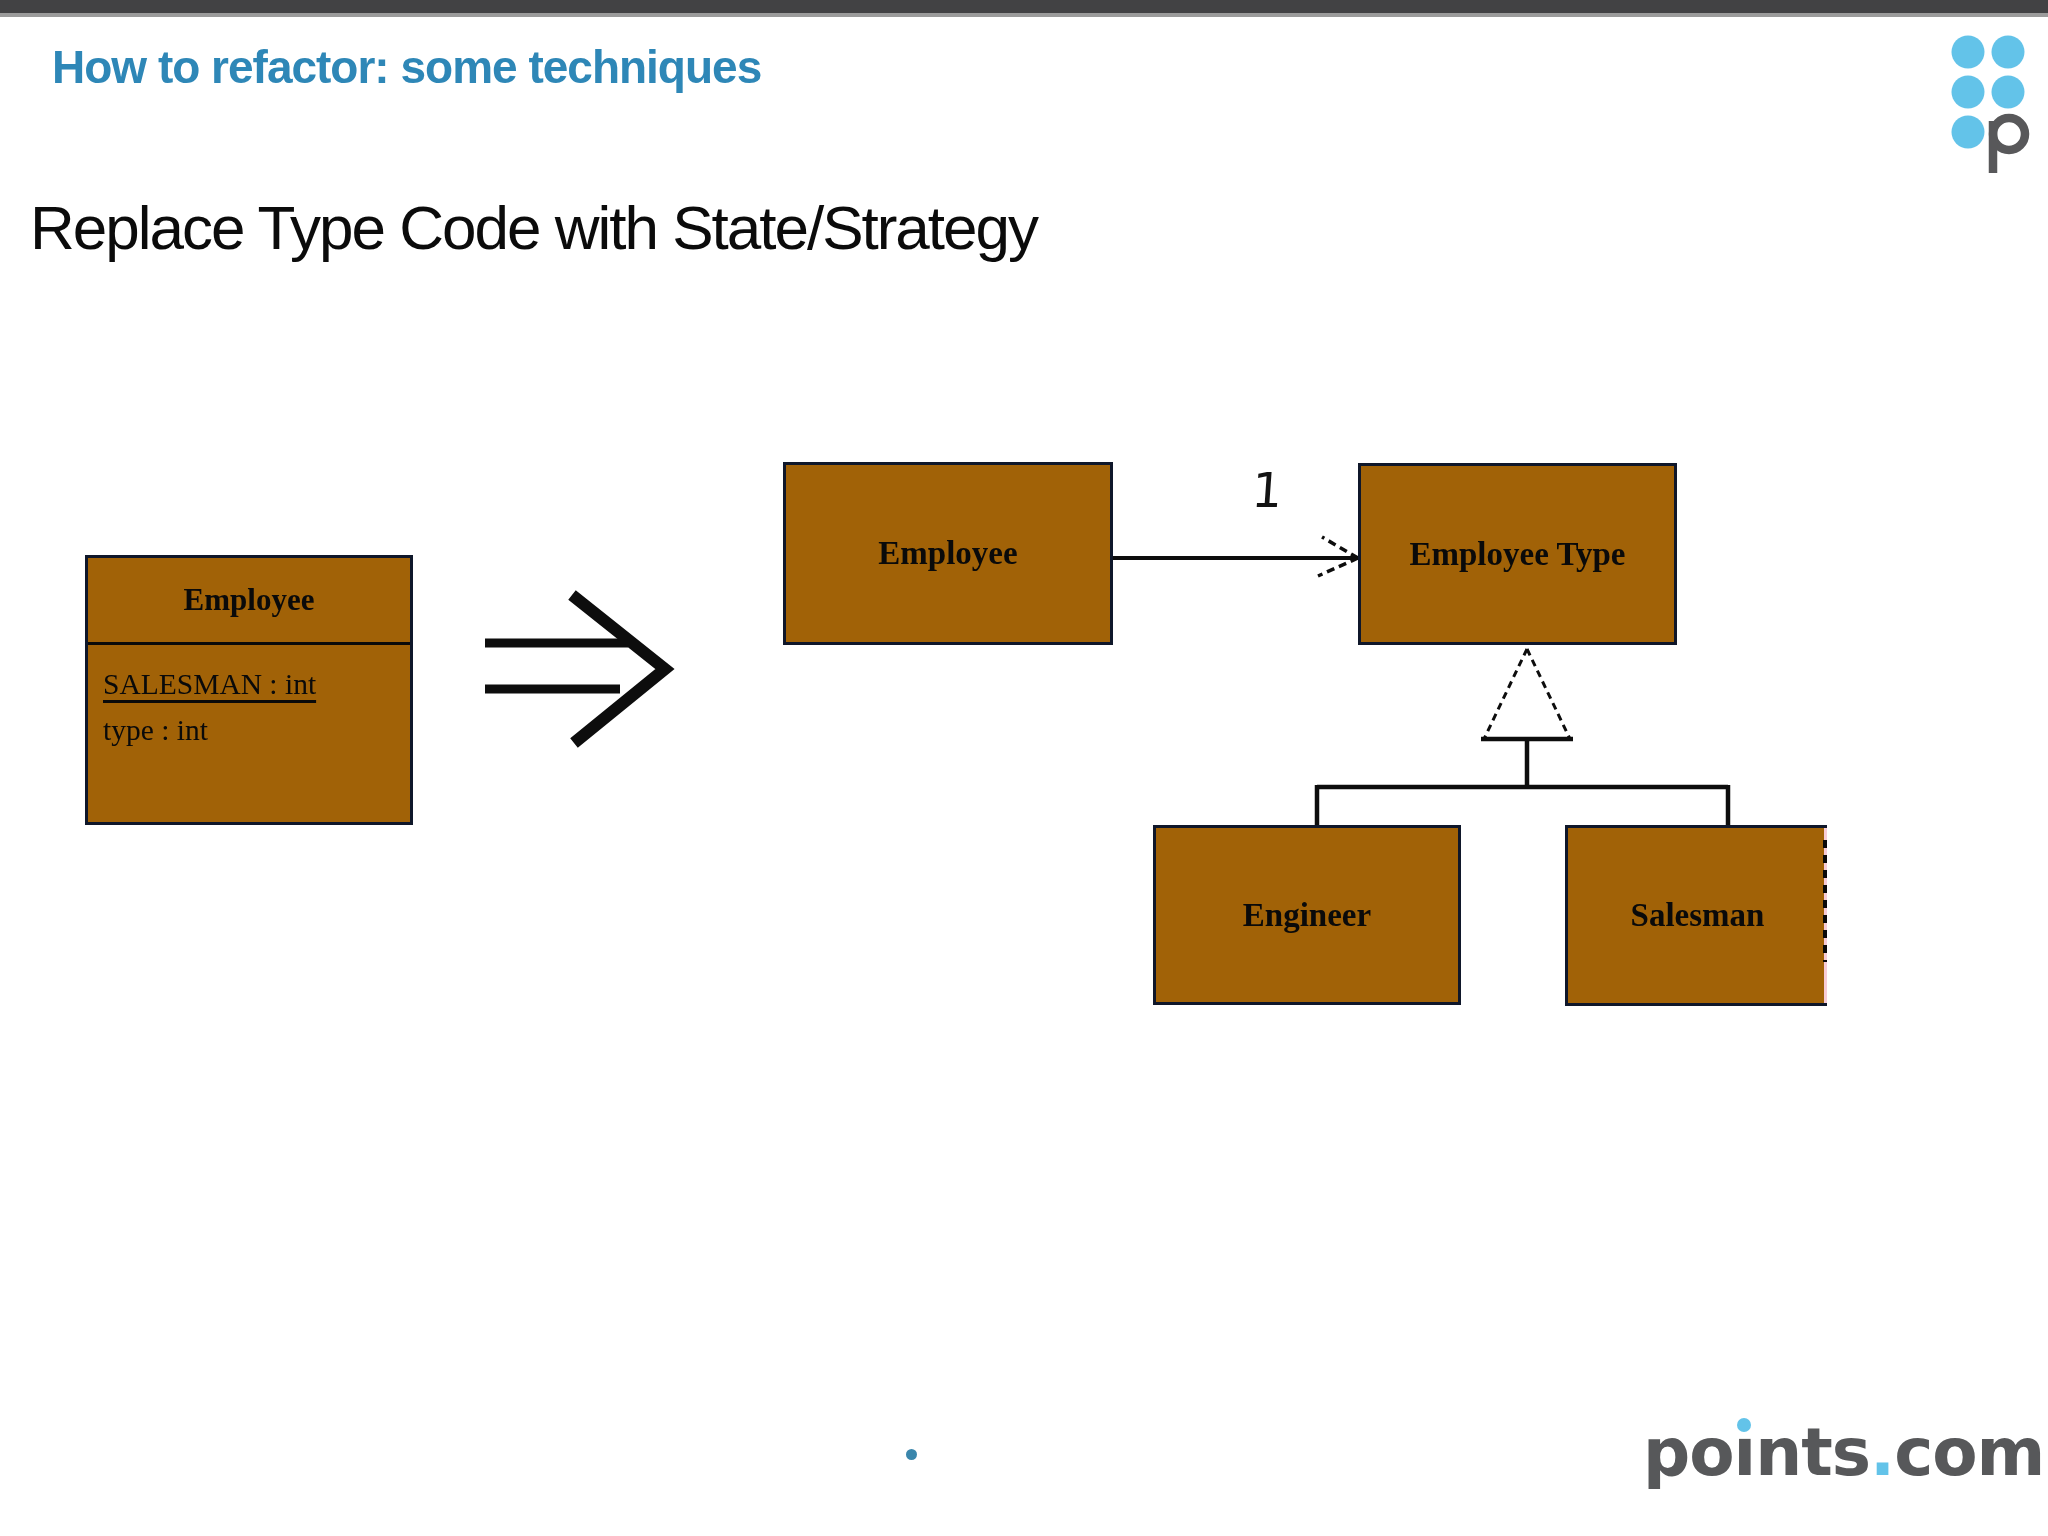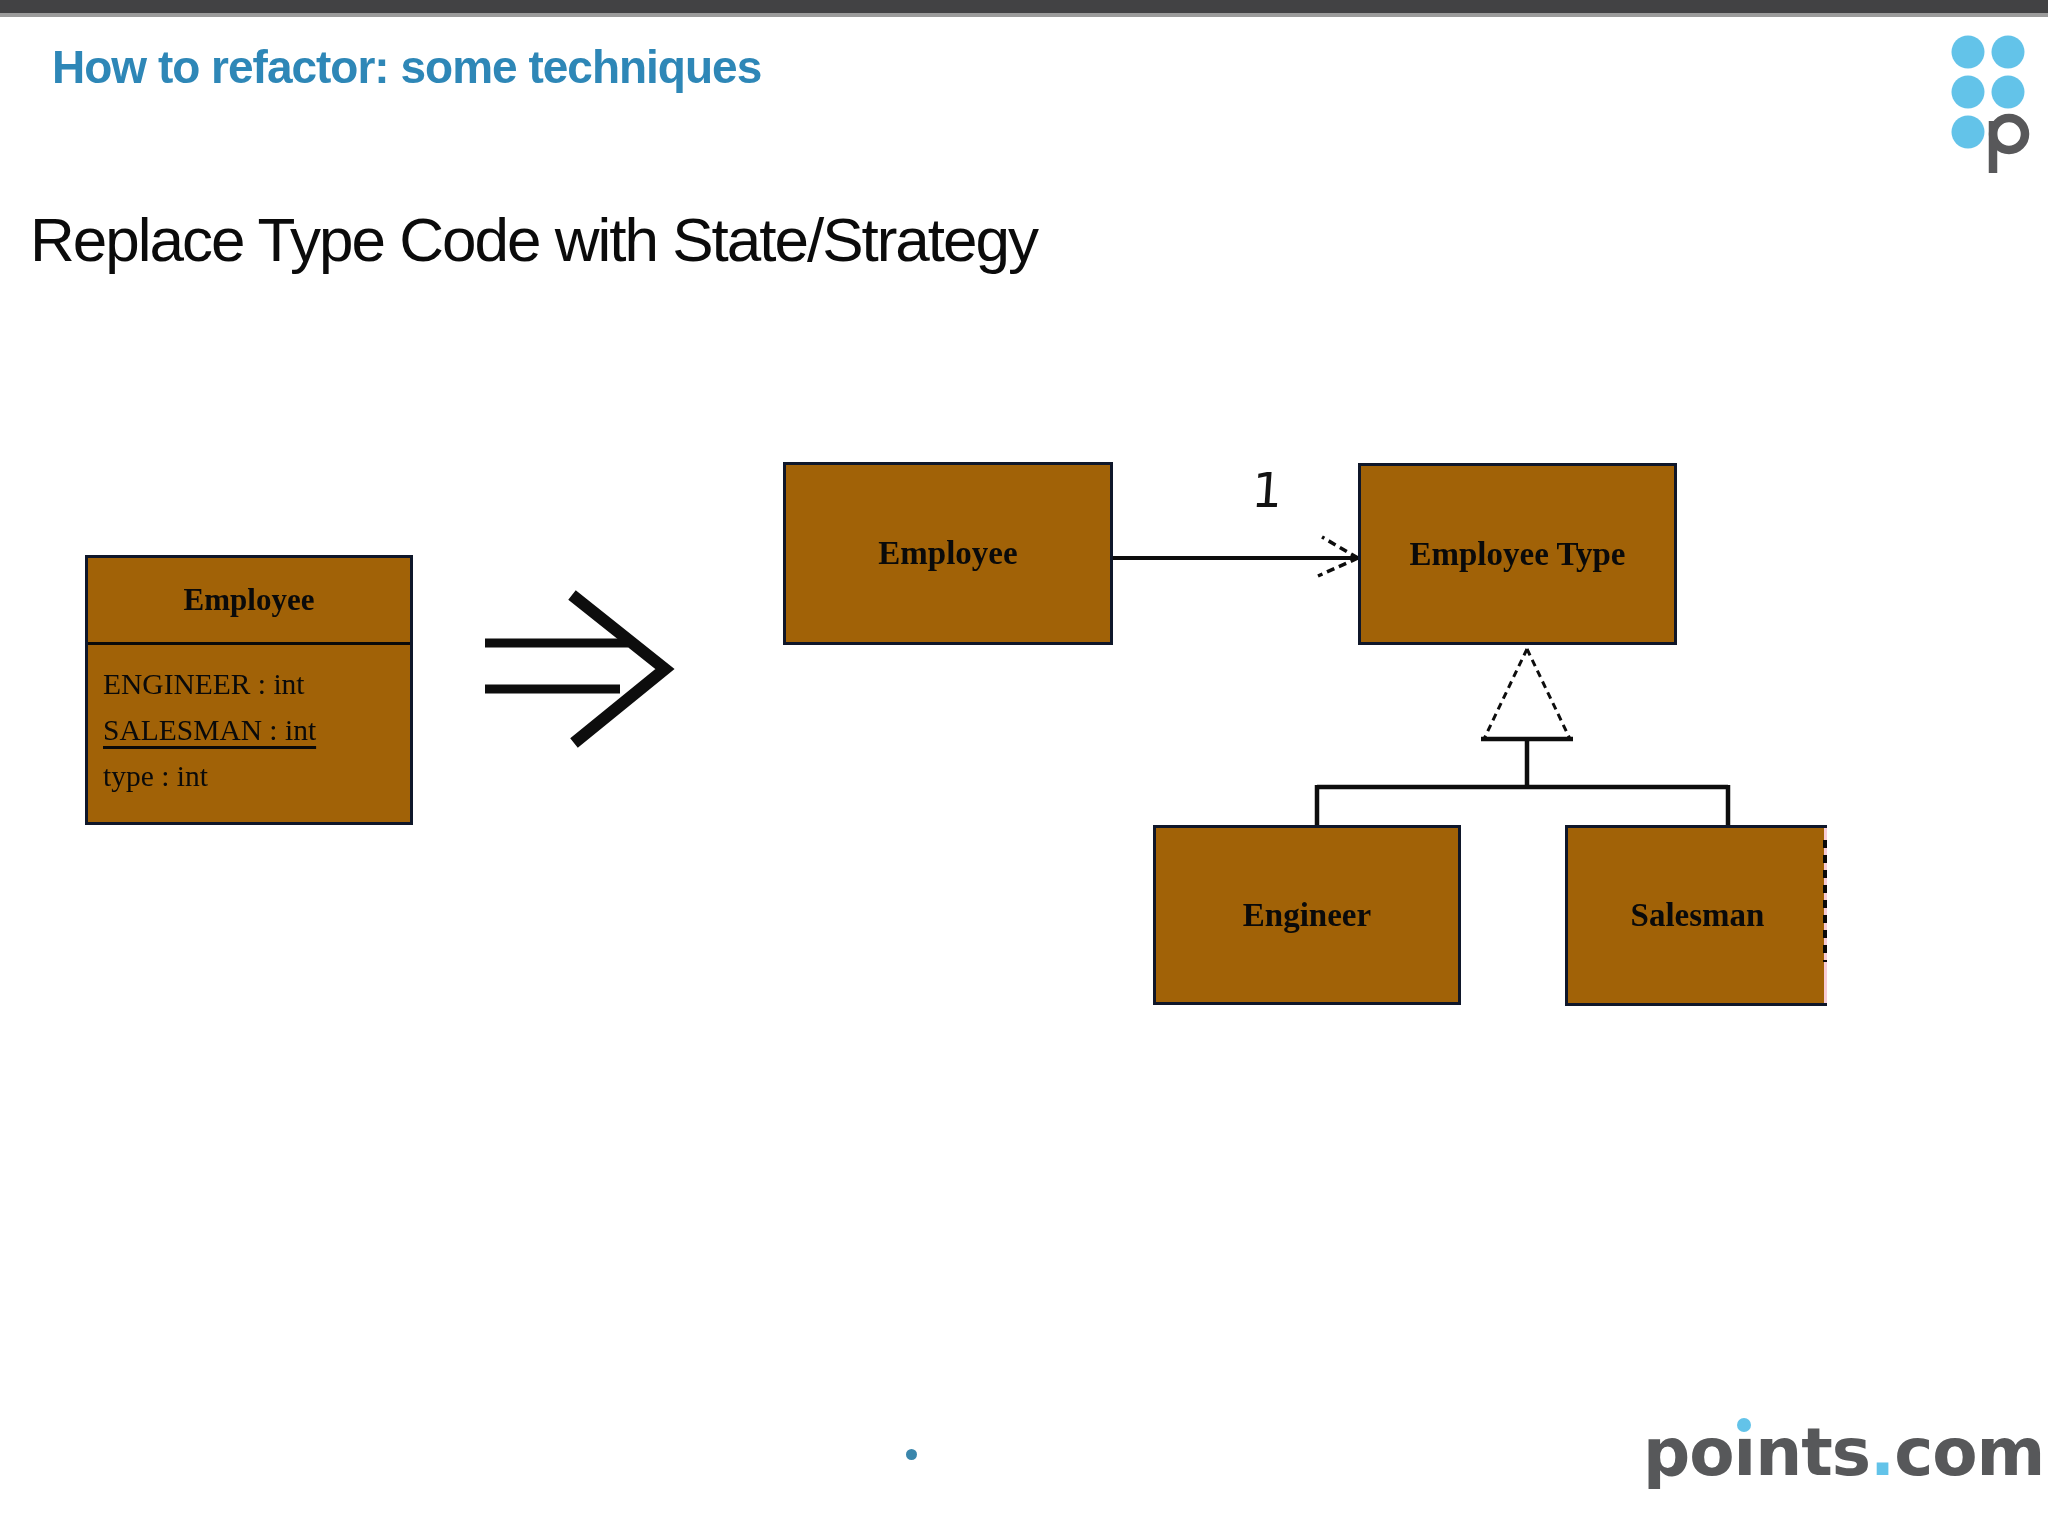--- a/index.html
+++ b/index.html
@@ -16,21 +16,21 @@
   .topbar { left: 0; top: 0; width: 2048px; height: 13px; background: #424244; }
   .topbar-line { left: 0; top: 13px; width: 2048px; height: 4px; background: #9b9b9b; }
 
   
   .kicker {
     left: 52px; top: 40px;
     font-size: 46px; font-weight: bold; letter-spacing: -1px;
     color: #2e87b7; white-space: nowrap;
   }
   .slide-title {
-    left: 30px; top: 204px;
+    left: 30px; top: 192px;
     font-size: 62px; font-weight: 400; letter-spacing: -2px;
     color: #0b0b0b; white-space: nowrap;
   }
 
   
   .uml-box {
     border: 3px solid #0f172a; background: #a16207; box-sizing: border-box;
     font-family: Liberation Serif, serif;
   }
   .uml-title {
@@ -107,21 +107,20 @@
   <circle cx="28" cy="106" r="16.5" fill="#63c3e9"></circle>
   <g>
     <circle cx="69" cy="108" r="16" fill="none" stroke="#58585a" stroke-width="8.5"></circle>
     <line x1="53" y1="95" x2="53" y2="147" stroke="#58585a" stroke-width="8.5"></line>
   </g>
 </svg>
 
 <div class="abs uml-box before-box">
   <div class="before-header">Employee</div>
   <div class="before-attrs">
-    <div class="attr-row">ENGINEER : int</div>
     <div class="attr-row u">SALESMAN : int</div>
     <div class="attr-row">type : int</div>
   </div>
 </div>
 
 <svg class="abs" style="left:480px; top:585px;" width="200" height="170" viewBox="0 0 200 170">
   <line x1="5" y1="58" x2="148" y2="58" stroke="#0d0d0d" stroke-width="9"></line>
   <line x1="5" y1="104" x2="140" y2="104" stroke="#0d0d0d" stroke-width="9"></line>
   <polyline points="92,10 185,84 94,158" fill="none" stroke="#0d0d0d" stroke-width="12"></polyline>
 </svg>

